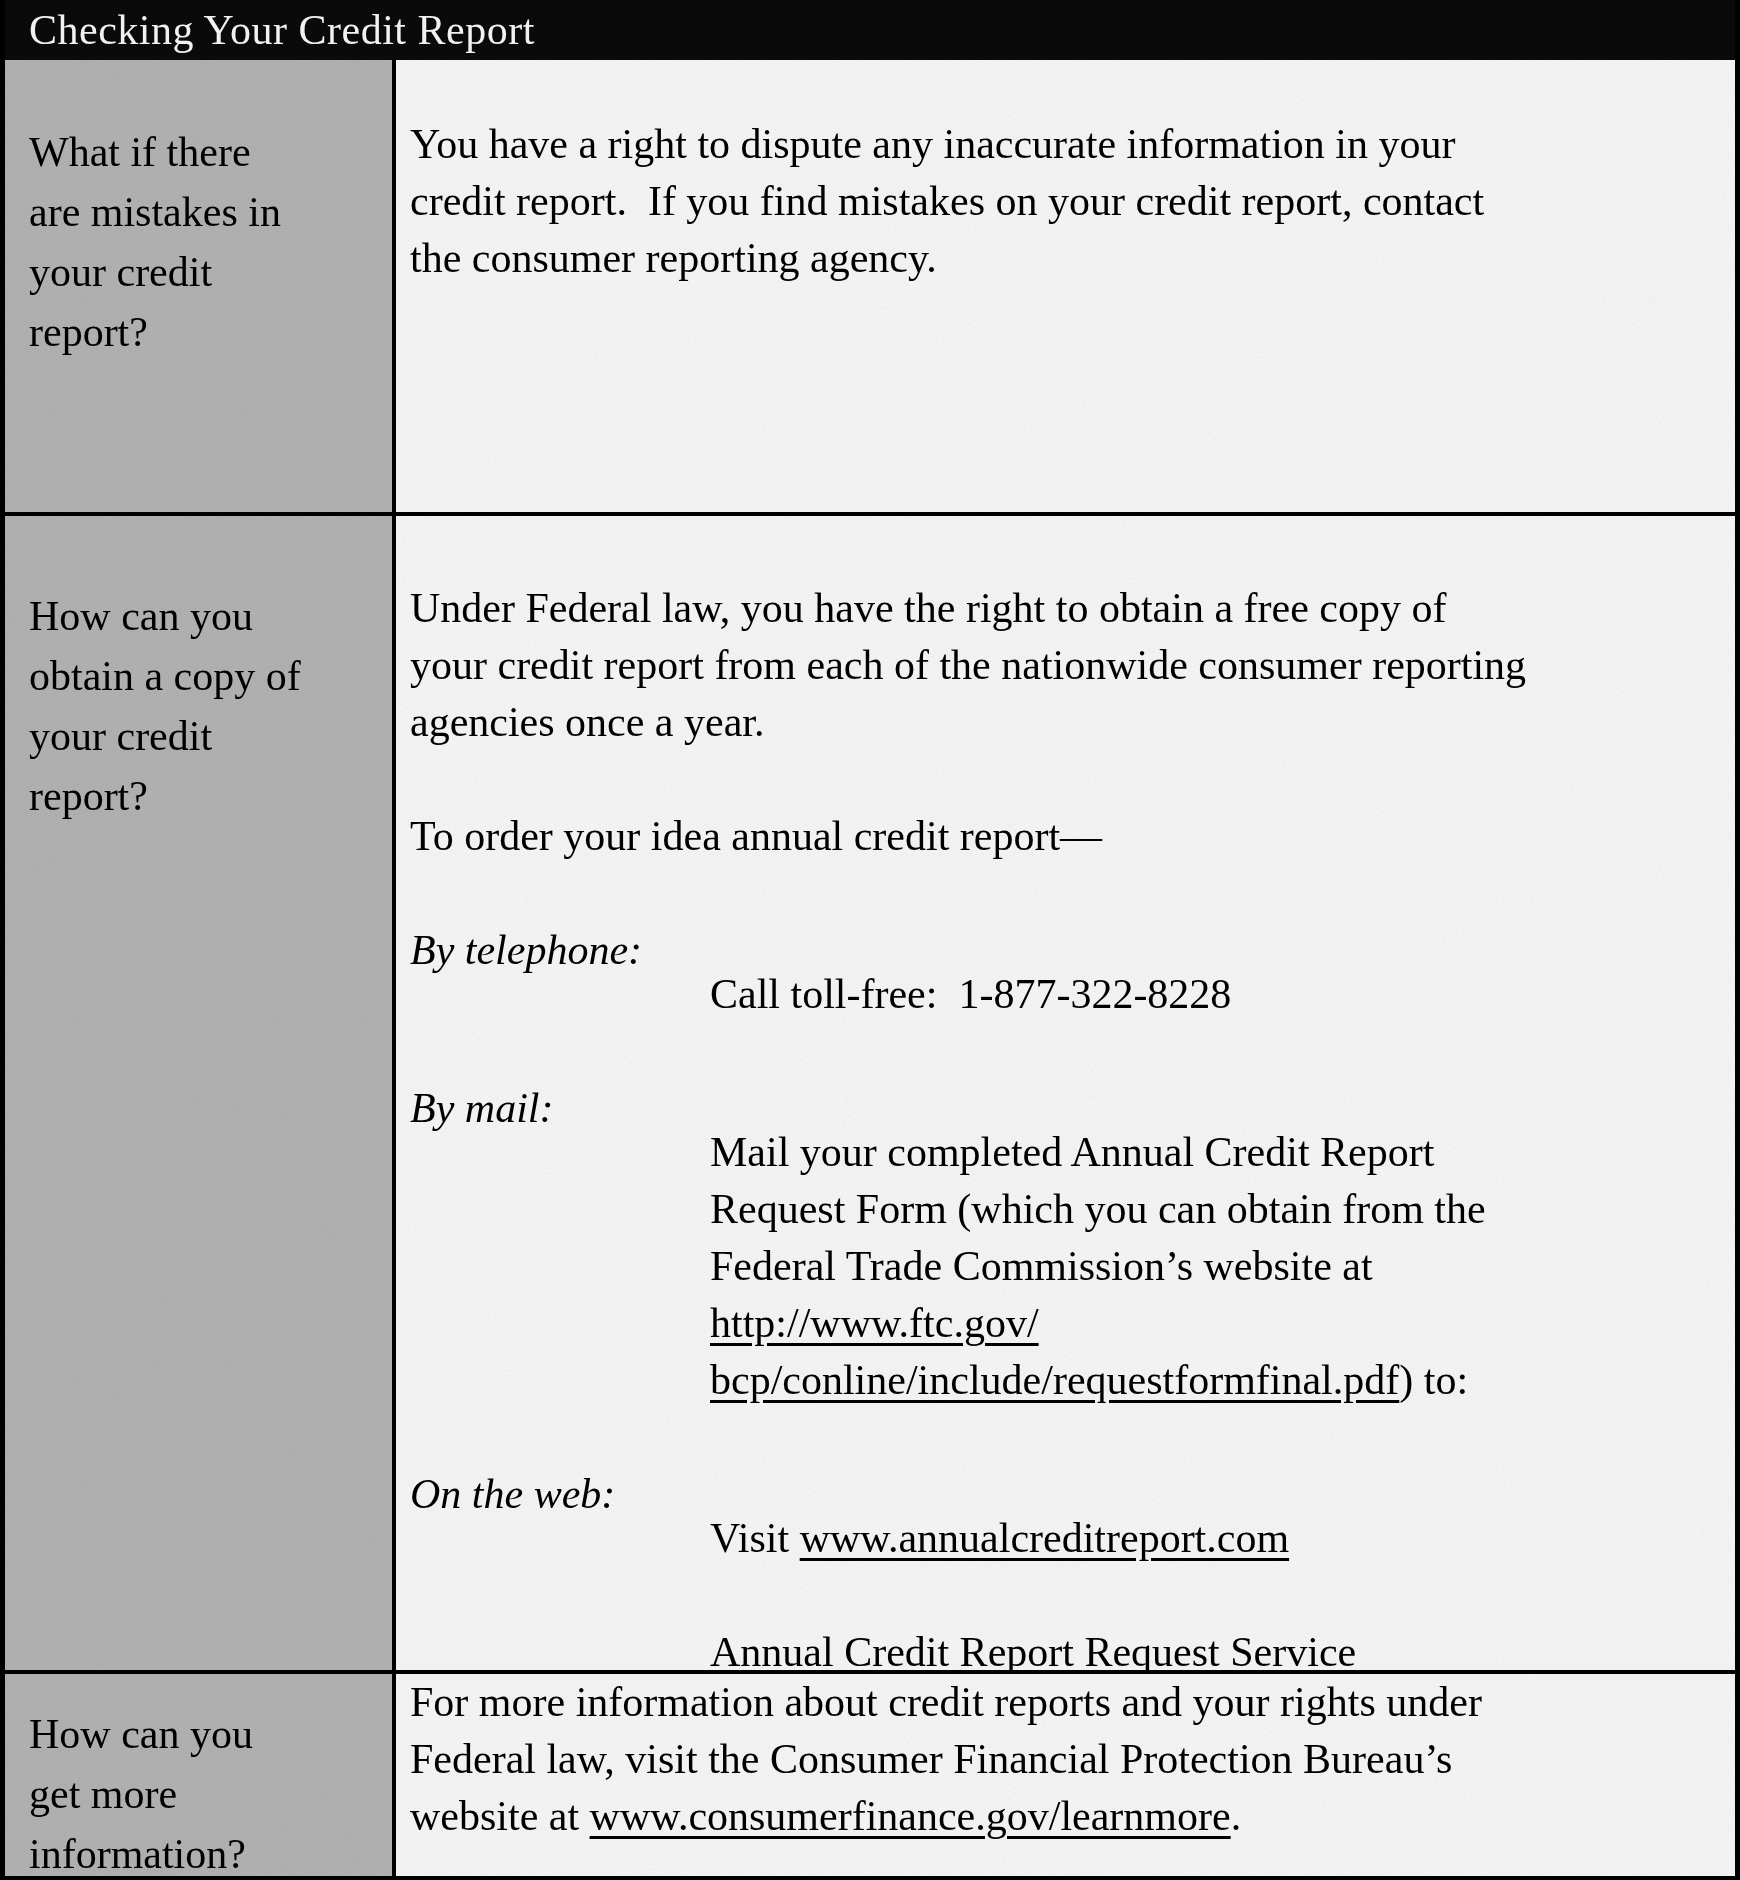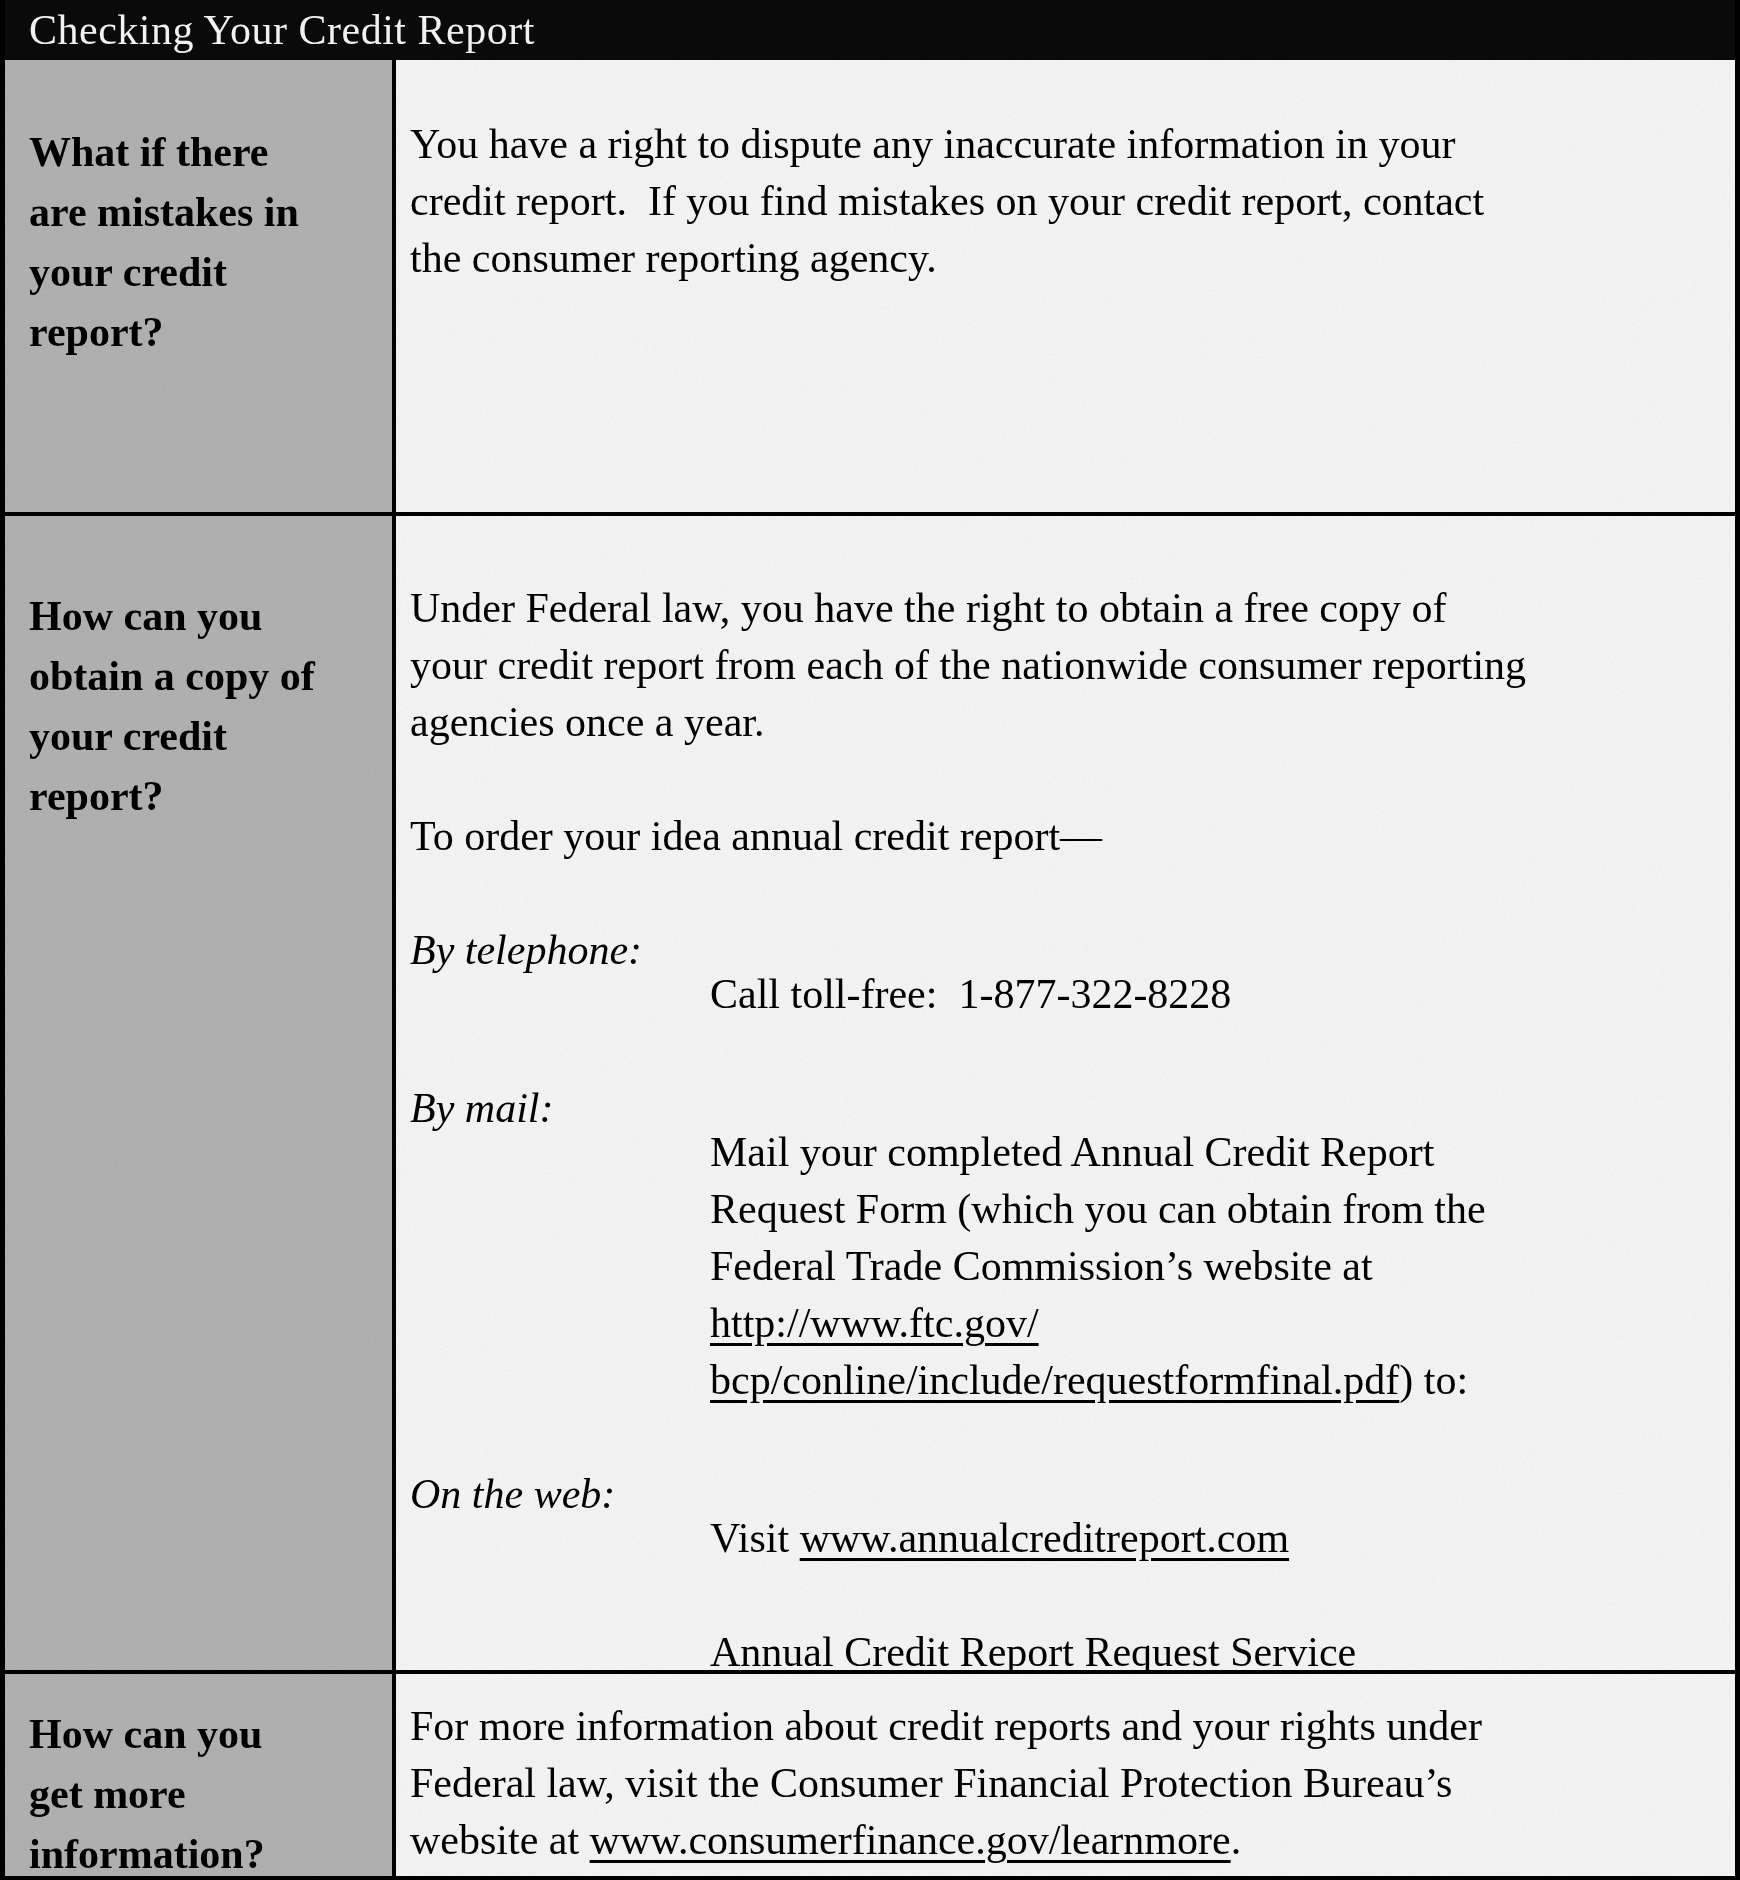--- a/index.html
+++ b/index.html
@@ -27,36 +27,36 @@
   }
   .row { display:flex; box-sizing:border-box; }
   .row.bt { border-top:4px solid var(--border,#000); }
   .r1 { height:452px; }
   .r2 { height:1158px; }
   .r3 { height:206px; }
   .q {
     flex:none; width:391px; box-sizing:border-box;
     background:var(--question-bg,#b9b9b9);
     border-right:4px solid var(--border,#000);
-    font-weight:bold; font-size:42px; line-height:60px;
+    font-weight:normal; font-size:42px; line-height:60px;
     padding-left:24px; padding-right:8px;
     white-space:pre-wrap;
   }
   .r1 .q { padding-top:62px; }
   .r2 .q { padding-top:70px; }
   .r3 .q { padding-top:30px; }
   .a {
     flex:1; box-sizing:border-box;
     font-size:42px; line-height:57px;
     padding-left:14px; padding-right:14px;
     background:var(--cell-bg,#ffffff);
   }
   .r1 .a { padding-top:56px;border-radius:11px; }
   .r2 .a { padding-top:64px; }
-  .r3 .a { padding-top:24px; }
+  .r3 .a { }
   .block { white-space:pre-wrap; }
   .block + .block { margin-top:57px; }
   .method { display:grid; grid-template-columns:300px 1fr; white-space:normal; }
   .method .mlabel { font-style:italic; white-space:pre-wrap; }
   .method .mcontent { white-space:pre-wrap;margin-top:44px; }
   .address { margin-left:300px; white-space:pre-wrap; }
   .lnk {
     color:inherit; cursor:pointer;
     text-decoration:underline;
     text-decoration-thickness:3px;

